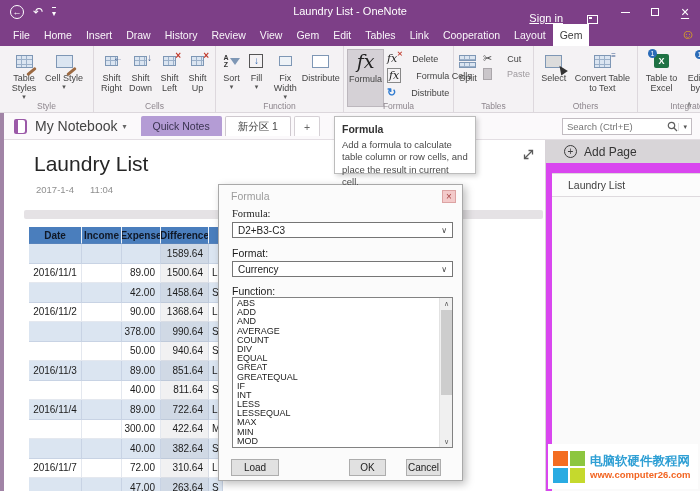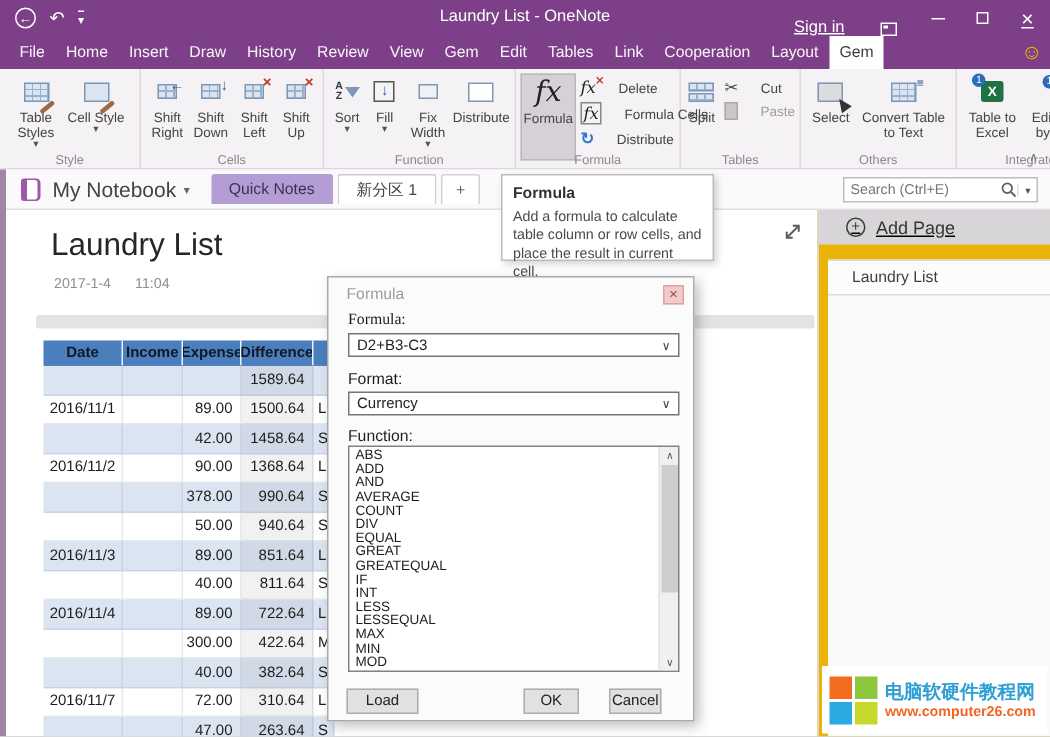--- a/index.html
+++ b/index.html
@@ -166,22 +166,22 @@
   .sar.up { top:0; } .sar.up::before { content:"∧"; }
   .sar.down { bottom:0; } .sar.down::before { content:"∨"; }
   .sthumb { position:absolute; left:1px; width:11px; top:12px; height:85px; background:#cdcdcd; }
   .dlg-btn { position:absolute; height:17px; background:#e1e1e1; border:1px solid #adadad; font-size:10px;
              color:#222; display:flex; align-items:center; justify-content:center; top:274px; }
   .btn-load { left:12px; width:48px; }
   .btn-ok { left:130px; width:37px; }
   .btn-cancel { left:187px; width:35px; }
 
   
-  .sidebar { position:absolute; left:545px; top:140px; width:155px; height:351px; background:#eab308;
-             border-left:1px solid #d8d3d8;text-decoration:underline; }
+  .sidebar { position:absolute; left:545px; top:140px; width:155px; height:351px; background:#d946ef;
+             border-left:1px solid #d8d3d8; }
   .addpage { height:23px; background:#d8d5d8; display:flex; align-items:center; font-size:12px; color:#353535;
              padding-left:18px; gap:7px; }
   .plus-circle { width:13px; height:13px; border:1.5px solid #3c3c3c; border-radius:50%; display:flex;
                  align-items:center; justify-content:center; font-size:10px; color:#3c3c3c; }
   .plus-circle::before { content:"+"; }
   .pages { position:absolute; left:6px; right:0; top:33px; bottom:0; background:#fafafa;
            border-top:1px solid #ddd9dd; }
   .pageitem { height:23px; background:#fcfcfc; border-bottom:1px solid #dedade; display:flex; align-items:center;
               font-size:10.5px; color:#3f3f3f; padding-left:16px; }
 

